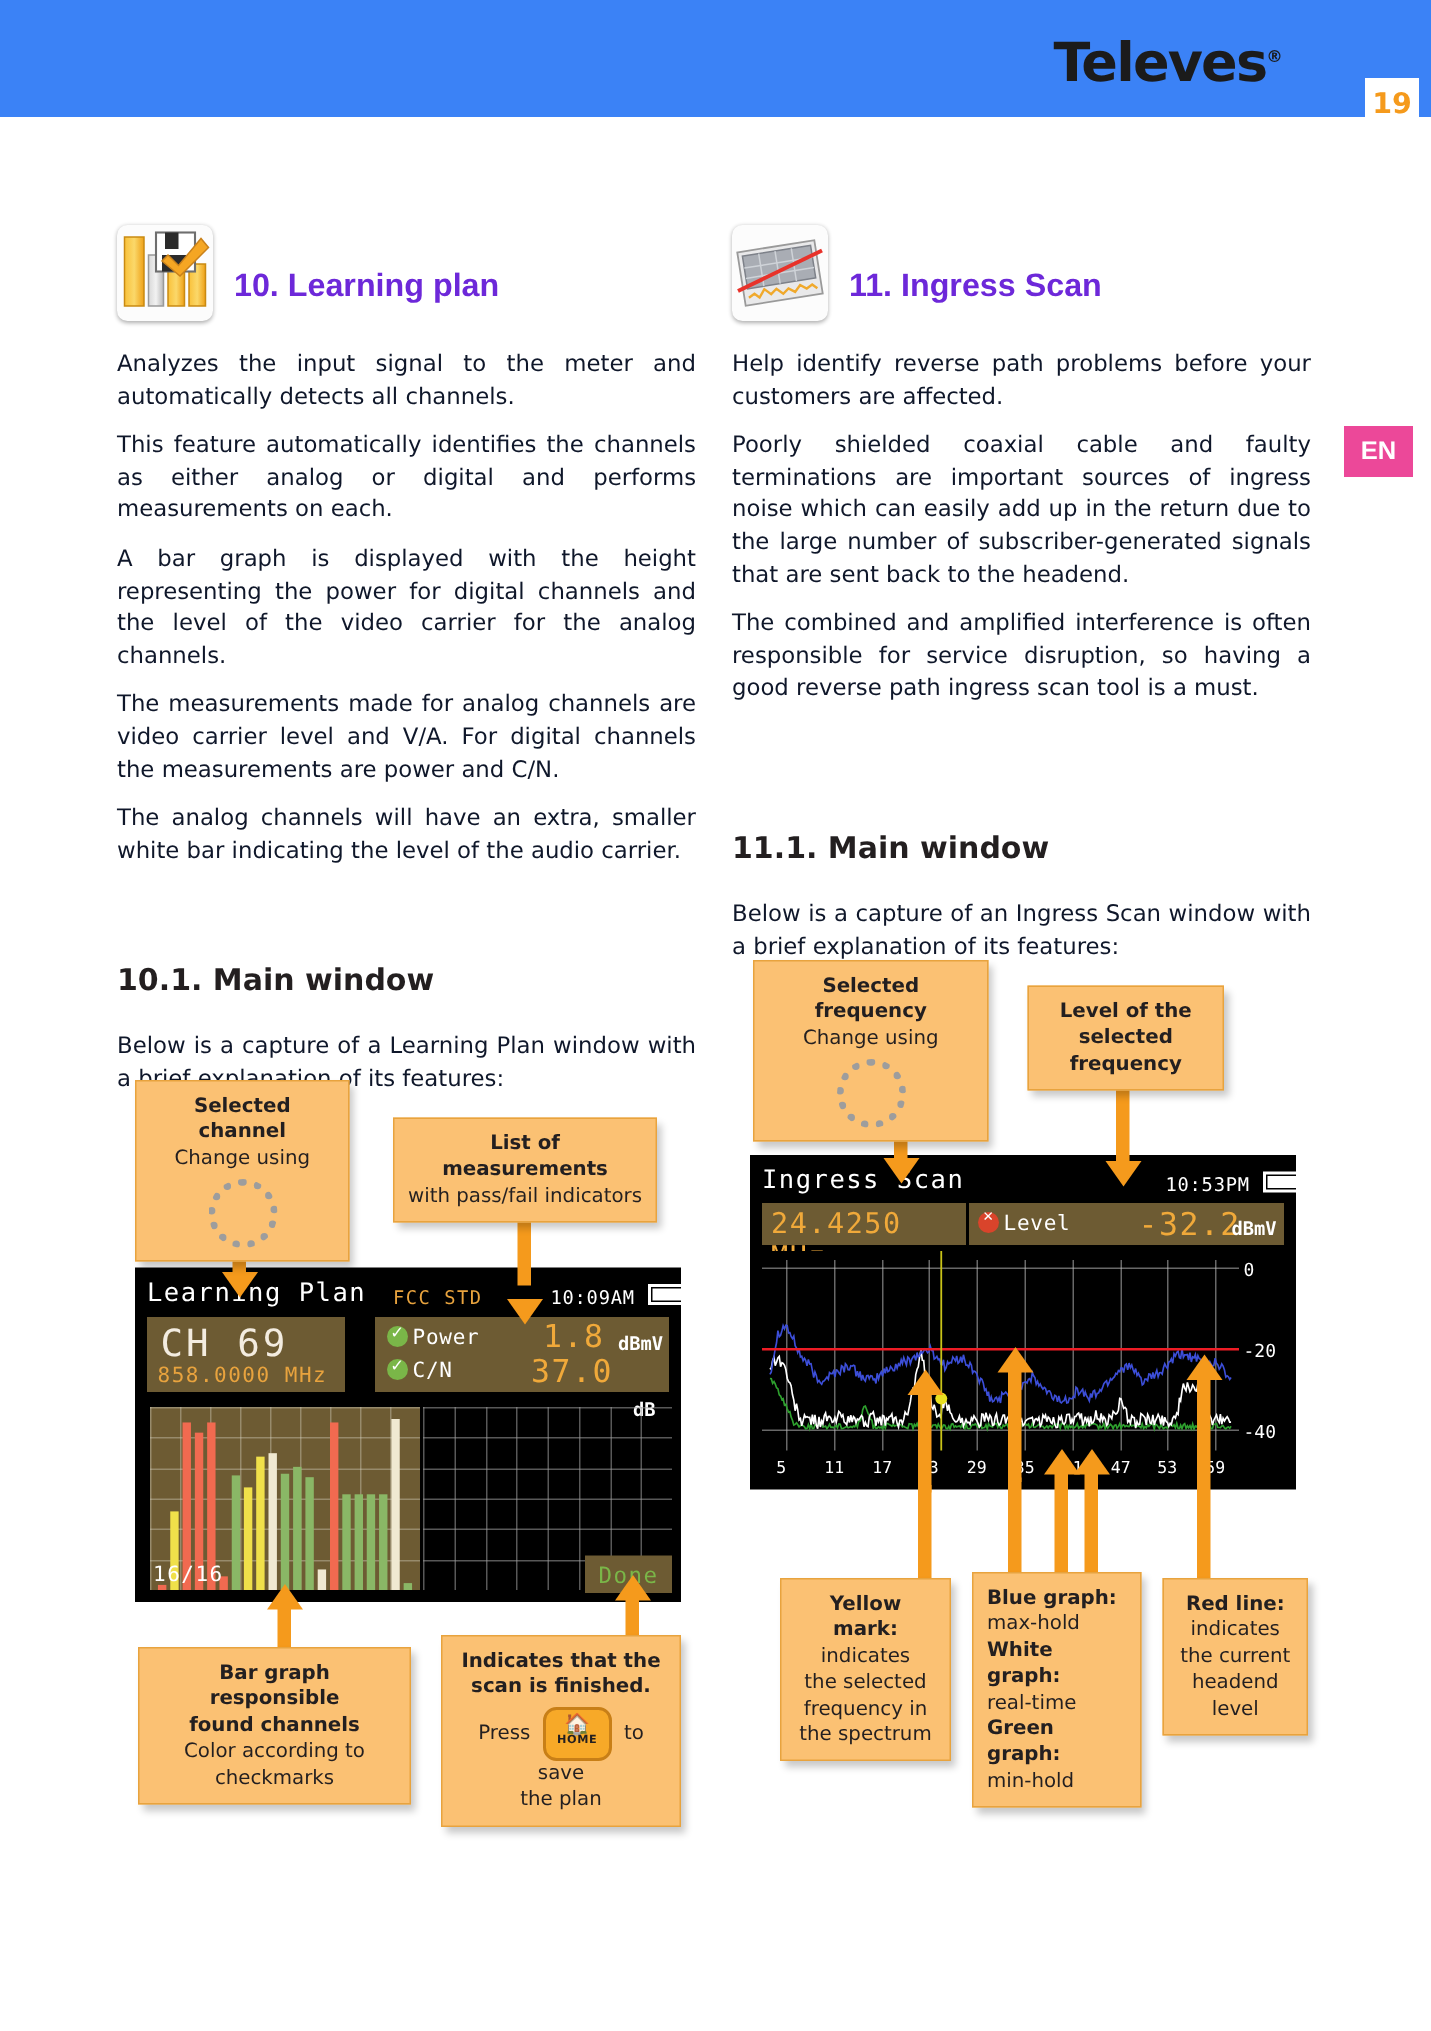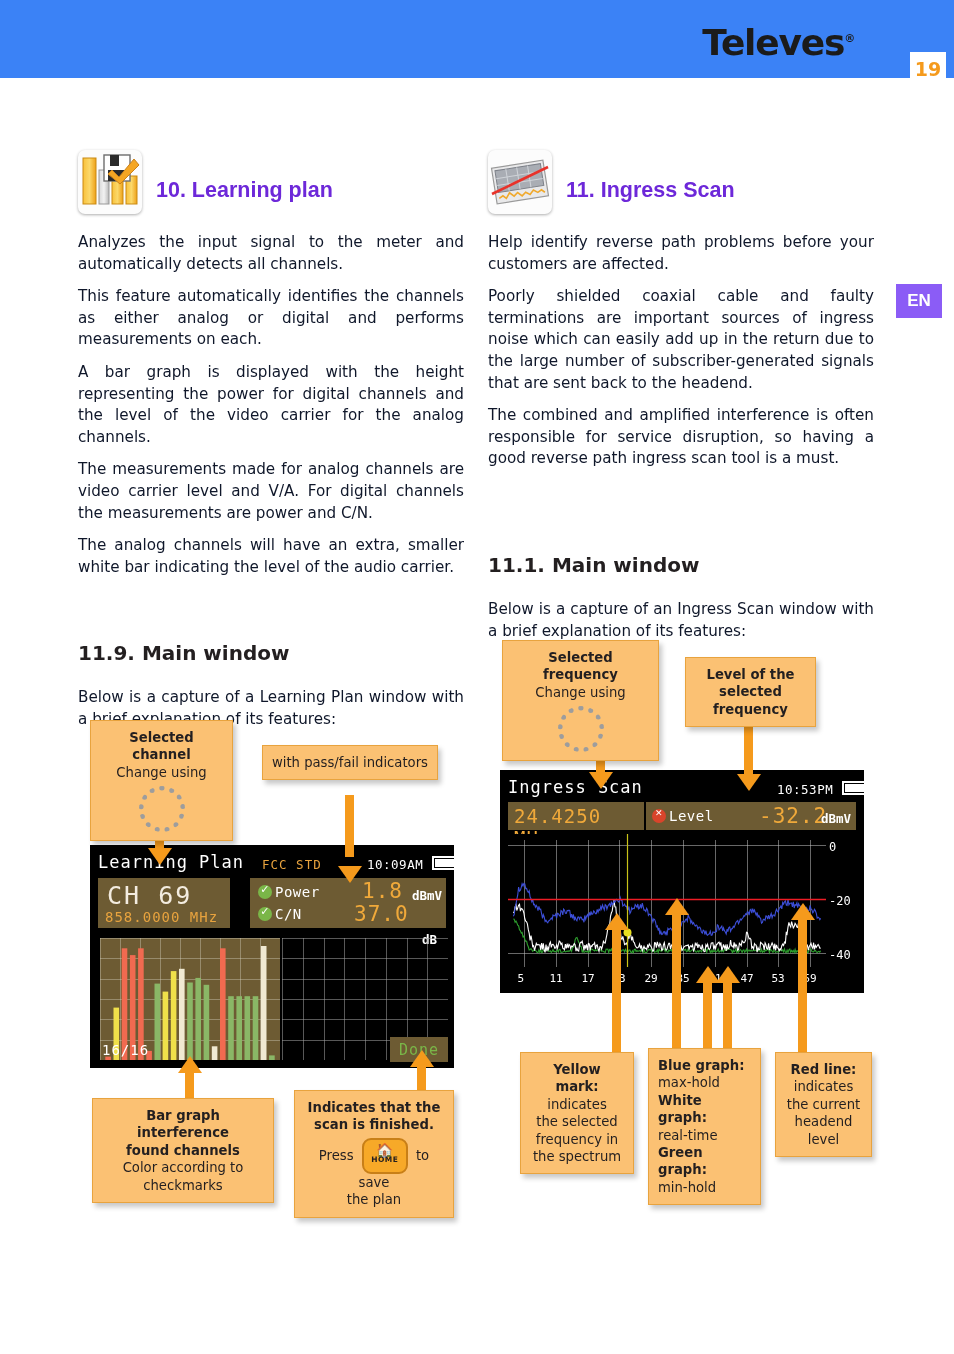--- a/index.html
+++ b/index.html
@@ -29,21 +29,21 @@
     width: 36px; height: 34px;
     background: #ffffff;
     display: flex; align-items: center; justify-content: center;
   }
   .pagenum span {
     font-family: "DejaVu Sans", sans-serif;
     font-weight: bold; font-size: 19px; color: #f59a1c;
   }
   .lang-tab {
     position: absolute; right: 12px; top: 284px;
-    width: 46px; height: 34px; background: #8b5cf6;
+    width: 46px; height: 34px; background: #ec4899;
     display: flex; align-items: center; justify-content: center;
   }
   .lang-tab span {
     color: #ffffff; font-weight: bold; font-size: 17px;
     font-family: "Liberation Sans", sans-serif;
   }
 
   
   .col { position: absolute; top: 0; }
   .col-left  { left: 78px;  width: 386px; }
@@ -243,21 +243,21 @@
     <div class="sec-title">10. Learning plan</div>
   </div>
 
   <p class="body">Analyzes the input signal to the meter and automatically detects all channels.</p>
   <p class="body">This feature automatically identifies the channels as either analog or digital and performs measurements on each.</p>
   <p class="body">A bar graph is displayed with the height representing the power for digital channels and the level of the video carrier for the analog channels.</p>
   <p class="body">The measurements made for analog channels are video carrier level and V/A. For digital channels the measurements are power and C/N.</p>
   <p class="body">The analog channels will have an extra, smaller white bar indicating the level of the audio carrier.</p>
 
   <div style="height:52px"></div>
-  <h4 class="subhead">11.9. Main window</h4>
+  <h4 class="subhead">10.1. Main window</h4>
   <p class="body">Below is a capture of a Learning Plan window with a brief explanation of its features:</p>
 </div>
 
 <div class="col col-right" style="top:150px;">
 
   <div class="sec-head">
     <div class="sec-icon">
       <svg width="64" height="64" viewBox="0 0 64 64">
         <g transform="rotate(-9 32 32)">
           <rect x="6" y="14" width="52" height="36" fill="#e9e9ea" stroke="#9a9a9a" stroke-width="1.2"></rect>
@@ -288,27 +288,28 @@
 
 <div class="callout" style="left:90px; top:720px; width:143px;">
   <b class="ln">Selected channel</b>
   <span class="ln">Change using</span>
   <div class="dial"></div>
 </div>
 <div class="pointer" style="left:155px; top:812px; width:9px; height:44px;"></div>
 <div class="arrow-dn" style="left:148px; top:848px;"></div>
 
 <div class="callout" style="left:262px; top:745px; width:176px;">
+  <b class="ln">List of measurements</b>
   <span class="ln">with pass/fail indicators</span>
 </div>
 <div class="pointer" style="left:345px; top:795px; width:9px; height:62px;"></div>
 <div class="arrow-dn" style="left:338px; top:866px;"></div>
 
 <div class="callout" style="left:92px; top:1098px; width:182px;">
-  <b class="ln">Bar graph interference</b>
+  <b class="ln">Bar graph responsible</b>
   <b class="ln">found channels</b>
   <span class="ln">Color according to</span>
   <span class="ln">checkmarks</span>
 </div>
 <div class="pointer" style="left:185px; top:1068px; width:9px; height:34px;"></div>
 <div class="arrow-up" style="left:178px; top:1056px;"></div>
 
 <div class="callout" style="left:294px; top:1090px; width:160px;">
   <b class="ln">Indicates that the</b>
   <b class="ln">scan is finished.</b>

